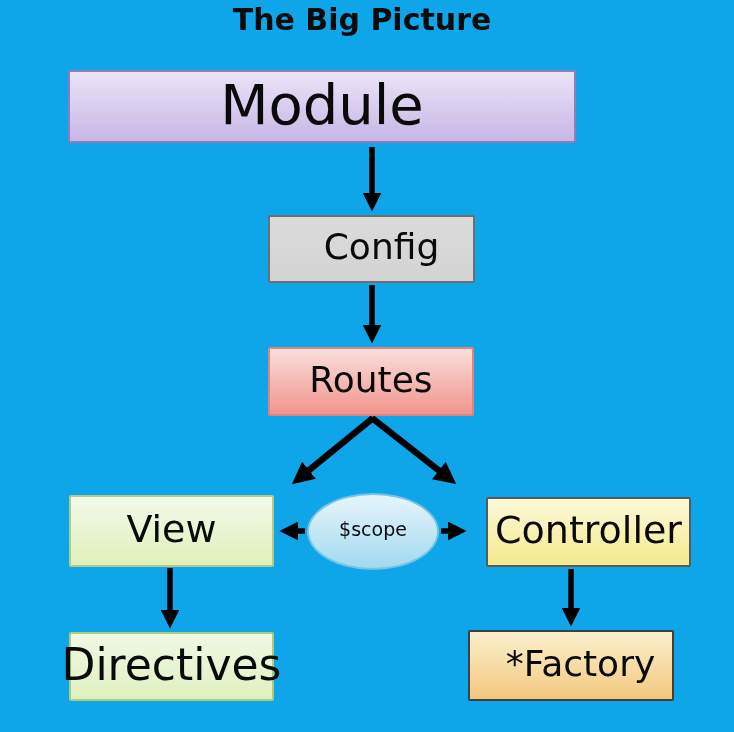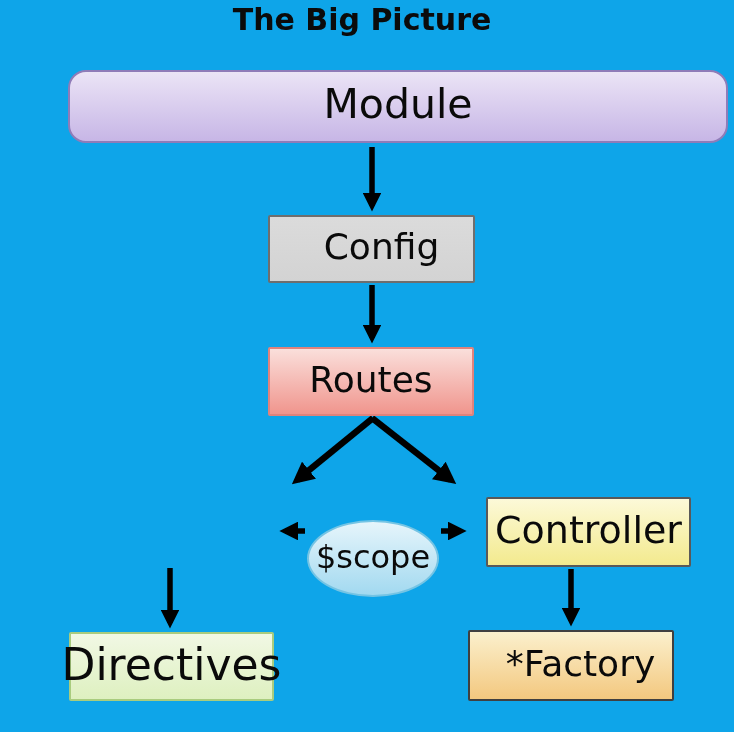--- a/index.html
+++ b/index.html
@@ -34,30 +34,30 @@
     box-sizing: border-box;
     border: 2px solid #666;
     color: #0a0a0a;
     border-radius: 2px;
   }
   .node .label {
     white-space: nowrap;
     line-height: 1;
     padding-bottom: 4px;
   }
-  .node-module     { left: 68px;  top: 70px;  width: 660px; height: 73px; font-size: 41px; border-radius: 18px; }
+  .node-module     { left: 68px;  top: 70px;  width: 508px; height: 73px; font-size: 56px; }
   .node-config     { left: 268px; top: 215px; width: 207px; height: 68px; font-size: 36px; padding-left: 20px; }
   .node-routes     { left: 268px; top: 347px; width: 206px; height: 69px; font-size: 36px; }
   .node-view       { left: 69px;  top: 495px; width: 205px; height: 72px; font-size: 38px; }
   .node-controller { left: 469px; top: 497px; width: 205px; height: 70px; font-size: 38px; }
   .node-directives { left: 69px;  top: 632px; width: 205px; height: 69px; font-size: 44px; }
   .node-factory    { left: 468px; top: 630px; width: 206px; height: 71px; font-size: 36px; }
   .node-scope {
-    left: 307px; top: 520px; width: 132px; height: 77px;
-    font-size: 32px;
+    left: 307px; top: 493px; width: 132px; height: 77px;
+    font-size: 19px;
     border-radius: 50%;
     justify-content: center;
   }
   .arrows-layer {
     position: absolute;
     left: 0; top: 0;
     width: 734px;
     height: 732px;
     pointer-events: none;
   }
@@ -91,20 +91,23 @@
   </div>
 
   <div class="node node-config" style="background: linear-gradient(rgb(219, 219, 219), rgb(211, 211, 211)); border-color: rgb(110, 110, 110);">
     <span class="label">Config</span>
   </div>
 
   <div class="node node-routes" style="background: linear-gradient(rgb(250, 223, 219), rgb(240, 149, 141)); border-color: rgb(224, 131, 124); text-align: right;">
     <span class="label">Routes</span>
   </div>
 
+  <div class="node node-view" style="background: linear-gradient(rgb(243, 249, 233), rgb(223, 240, 186)); border-color: rgb(178, 203, 138);">
+    <span class="label">View</span>
+  </div>
 
   <div class="node node-scope" style="background: linear-gradient(rgb(230, 245, 251), rgb(162, 217, 240)); border-color: rgb(116, 196, 228);">
     <span class="label">$scope</span>
   </div>
 
   <div class="node node-controller" style="background: linear-gradient(rgb(252, 249, 216), rgb(243, 234, 142)); border-color: rgb(89, 89, 89); margin-left: 17px;">
     <span class="label">Controller</span>
   </div>
 
   <div class="node node-directives" style="background: linear-gradient(rgb(241, 248, 228), rgb(222, 240, 192)); border-color: rgb(169, 204, 126);">

